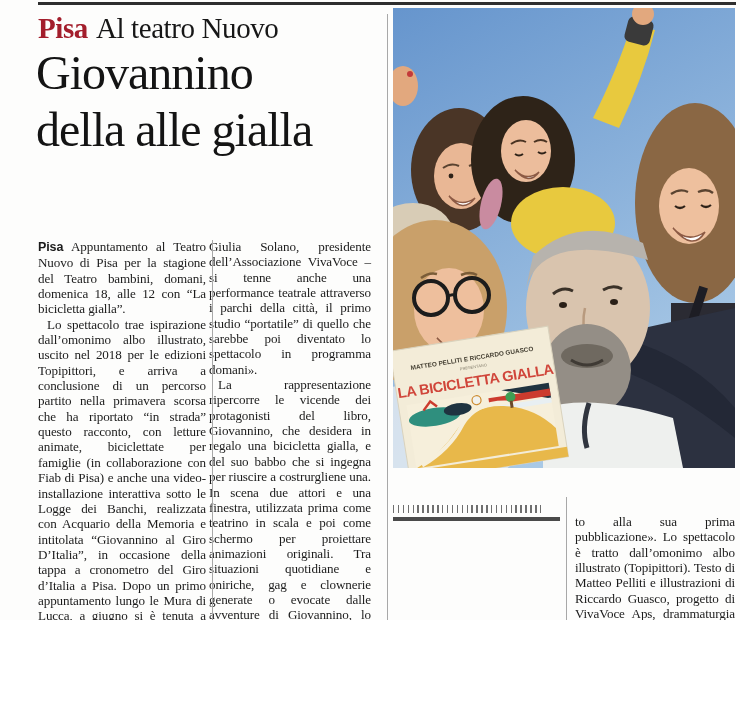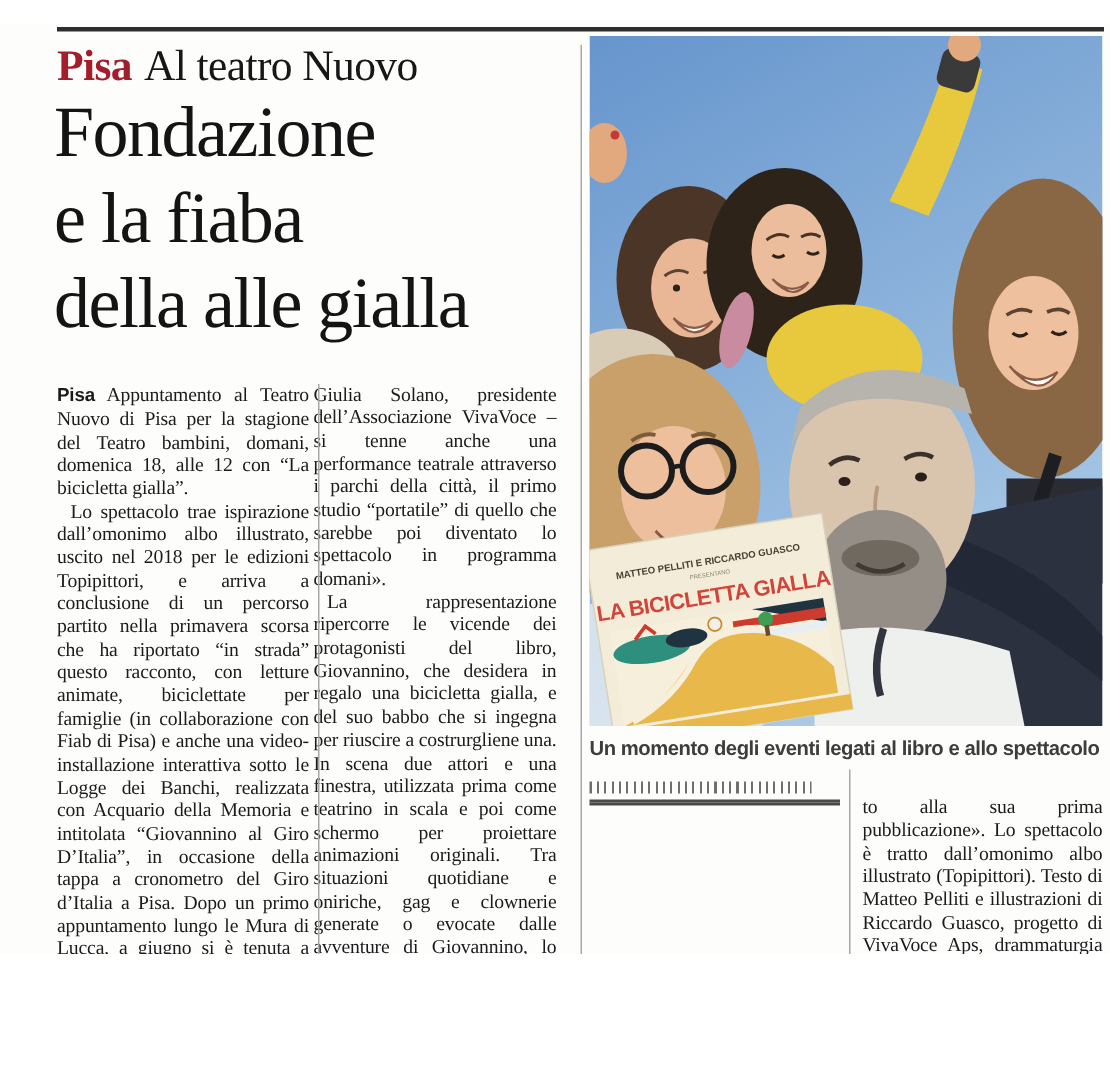--- a/index.html
+++ b/index.html
@@ -1,19 +1,19 @@
 <!DOCTYPE html>
 <html><head>
 <meta charset="utf-8">
 <style>
   * { margin:0; padding:0; box-sizing:border-box; }
   html,body { background:#ffffff; }
   .page {
     position:relative; width:740px; height:620px; background:#fdfdfc;
-    font-family:"Liberation Serif", serif; color:#1c1c1c; overflow:hidden;margin-top:16px;
+    font-family:"Liberation Serif", serif; color:#1c1c1c; overflow:hidden;
   }
   .rule-top { position:absolute; left:38px; top:2px; width:698px; height:3px; background:#2e2e2e; }
   .rule-bottom { position:absolute; left:38px; top:706px; width:698px; height:2px; background:#9a9a9a; }
 
   .kicker { position:absolute; left:38px; top:12px; width:345px; font-size:29px; letter-spacing:-0.4px; white-space:nowrap; }
   .kicker .city { font-weight:700; color:#a31e2c; margin-right:8px; }
   .kicker .section { color:#171717; }
 
   .headline { position:absolute; left:36px; top:44px; width:352px; font-size:48px; line-height:57px; letter-spacing:-1px; color:#141414; }
 
@@ -63,22 +63,21 @@
 
 <div class="page">
 
   <div class="rule-top"></div>
 
   <div class="kicker">
     <span class="city">Pisa</span><span class="section">Al teatro Nuovo</span>
   </div>
 
   <div class="headline">
-    <div>Fondazione</div>
-    <div>e la fiaba</div>
+    <div>Giovannino</div>
     <div>della alle gialla</div>
   </div>
 
   <div class="photo">
     <svg width="342" height="460" viewBox="0 0 342 460">
       <defs>
         <linearGradient id="sky" x1="0" y1="0" x2="0.4" y2="1">
           <stop offset="0" stop-color="#6695cd"></stop>
           <stop offset="1" stop-color="#a9c9e6"></stop>
         </linearGradient>
@@ -179,21 +178,20 @@
             <rect x="116.5" y="398" width="3" height="7" fill="#6b4a2a"></rect>
             <circle cx="84" cy="392" r="4.5" fill="#f1f1ec" stroke="#cc8a2e" stroke-width="1.2"></circle>
             <path d="M30 394 l8 -8 l6 6" stroke="#cc3b2e" stroke-width="2.4" fill="none"></path>
           </g>
           <rect x="6" y="452" width="160" height="10" fill="#e8b84a"></rect>
         </g>
       </g>
     </svg>
   </div>
 
-  <div class="caption">Un momento degli eventi legati al libro e allo spettacolo</div>
 
   <div class="bodycol col1">
     <p class="noindent"><span class="lead-in">Pisa</span> <span>Appuntamento al Teatro Nuovo di Pisa per la stagione del Teatro bambini, domani, domenica 18, alle 12 con “La bicicletta gialla”.</span></p>
     <p>Lo spettacolo trae ispirazione dall’omonimo albo illustrato, uscito nel 2018 per le edizioni Topipittori, e arriva a conclusione di un percorso partito nella primavera scorsa che ha riportato “in strada” questo racconto, con letture animate, biciclettate per famiglie (in collaborazione con Fiab di Pisa) e anche una video-installazione interattiva sotto le Logge dei Banchi, realizzata con Acquario della Memoria e intitolata “Giovannino al Giro D’Italia”, in occasione della tappa a cronometro del Giro d’Italia a Pisa. Dopo un primo appuntamento lungo le Mura di Lucca, a giugno si è tenuta a Pisa una lettura/spettacolo itinerante realizzata in collaborazione con Fiab Pisa, Fondazione Tuono Pettinato e la libreria “Gli anni inTasca”.</p>
     <p>«In occasione di quella pedalata letteraria – racconta</p>
   </div>
 
   <div class="bodycol col2">
     <p class="noindent">Giulia Solano, presidente dell’Associazione VivaVoce – si tenne anche una performance teatrale attraverso i parchi della città, il primo studio “portatile” di quello che sarebbe poi diventato lo spettacolo in programma domani».</p>
     <p>La rappresentazione ripercorre le vicende dei protagonisti del libro, Giovannino, che desidera in regalo una bicicletta gialla, e del suo babbo che si ingegna per riuscire a costrurgliene una. In scena due attori e una finestra, utilizzata prima come teatrino in scala e poi come schermo per proiettare animazioni originali. Tra situazioni quotidiane e oniriche, gag e clownerie generate o evocate dalle avventure di Giovannino, lo spettacolo completa e arricchisce le suggestioni della fiaba illustrata. «Questo spettacolo – spiega lo scrittore Matteo Pelliti, autore dei testi dell’albo – è un bell’esempio di come un libro illustrato possa avere molte vite successive, nel corso del tempo, rispet-</p>

